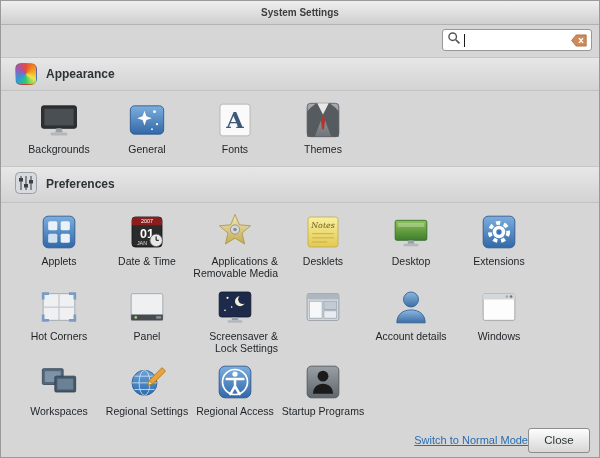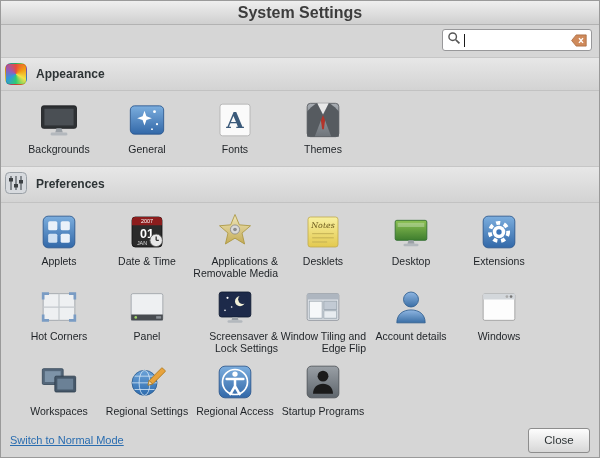--- a/index.html
+++ b/index.html
@@ -1,30 +1,30 @@
 <!DOCTYPE html>
 <html><head>
 <meta charset="utf-8">
 <style>
 *{box-sizing:border-box;margin:0;padding:0}
 html,body{width:600px;height:458px}
 body{font-family:"Liberation Sans",sans-serif;background:#d6d6d6;position:relative;overflow:hidden;color:#2e3436;border:1px solid #9a9a9a}
-.titlebar{height:24px;background:linear-gradient(#efefef,#cfcfcf);border-bottom:1px solid #b2b2b2;display:flex;align-items:center;justify-content:center;font-weight:bold;font-size:16px;color:#3c3c3c}
+.titlebar{height:24px;background:linear-gradient(#efefef,#cfcfcf);border-bottom:1px solid #b2b2b2;display:flex;align-items:center;justify-content:center;font-weight:bold;font-size:10px;color:#3c3c3c}
 .toolbar{display:flex;justify-content:flex-end;padding:4px 7px 3px}
 .searchbox{display:flex;align-items:center;width:150px;height:22px;background:#fff;border:1px solid #98989a;border-radius:3px;padding:0 4px;gap:3px}
 .searchbox input{border:0;outline:0;flex:1;font-size:11px;min-width:0;font-family:"Liberation Sans",sans-serif}
 .caret{width:1px;height:13px;background:#1a1a1a}
 .clear-btn{display:flex;align-items:center;cursor:pointer}
-.section-header{display:flex;align-items:center;gap:9px;padding:5px 4px;background:linear-gradient(#e7e7e7,#d3d3d3);border-top:1px solid #c6c6c6;border-bottom:1px solid #c2c2c2;font-weight:bold;font-size:12px;margin-top:3px}
+.section-header{display:flex;align-items:center;gap:9px;padding:5px 14px;background:linear-gradient(#e7e7e7,#d3d3d3);border-top:1px solid #c6c6c6;border-bottom:1px solid #c2c2c2;font-weight:bold;font-size:12px;margin-top:3px}
 .swirl{width:22px;height:22px;border-radius:6px;background:conic-gradient(#e74c3c,#f39c12,#f1e24a,#2ecc71,#3498db,#9b59b6,#e74c3c);border:1px solid #00000022}
 .grid{display:flex;flex-wrap:wrap;padding:9px 0 0 14px;width:100%}
 .cell{width:88px;display:flex;flex-direction:column;align-items:center;margin-bottom:7px;cursor:pointer}
 .ic{width:40px;height:40px;display:block;margin-bottom:3px}
 .lbl{font-size:10.5px;text-align:right;line-height:1.2;max-width:86px;color:#1e2226}
-.footer{position:absolute;left:0;right:0;bottom:0;height:34px;display:flex;align-items:center;justify-content:space-between;padding:0 9px}
+.footer{position:absolute;left:0;right:0;bottom:0;height:34px;display:flex;align-items:center;justify-content:flex-end;padding:0 9px}
 .mode-link{color:#2a6db0;font-size:11px;text-decoration:underline;cursor:pointer}
 .close-btn{min-width:62px;height:25px;background:linear-gradient(#fdfdfd,#d7d7d7);border:1px solid #8d8d8d;border-radius:3px;font-size:11.5px;padding:0 14px;color:#2e3436;cursor:pointer;font-family:"Liberation Sans",sans-serif}
 .hiddefs{position:absolute;width:0;height:0}
 </style>
 </head>
 <body>
 
 <svg class="hiddefs" aria-hidden="true">
 <defs>
 <linearGradient id="gblue" x1="0" y1="0" x2="0" y2="1">
@@ -233,21 +233,20 @@
     <span class="lbl">Screensaver &amp; Lock Settings</span>
   </div>
   <div class="cell">
     <span class="ic"><svg viewBox="0 0 48 48" width="40" height="40">
           <rect x="5" y="8" width="38" height="32" rx="2" fill="#dfe3e8" stroke="#8a9099"></rect>
           <rect x="5" y="8" width="38" height="7" fill="#aeb6c0"></rect>
           <rect x="7.5" y="17" width="15.5" height="20.5" fill="#f6f8fa" stroke="#9aa5af"></rect>
           <rect x="25" y="17" width="15.5" height="10" fill="#c2cad4" stroke="#9aa5af"></rect>
           <rect x="25" y="28.5" width="15.5" height="9" fill="#e8ecf0" stroke="#9aa5af"></rect>
         </svg></span>
-    <span class="lbl">Window Tiling and Edge Flip</span>
   </div>
   <div class="cell">
     <span class="ic"><svg viewBox="0 0 48 48" width="40" height="40">
           <circle cx="24" cy="15" r="9" fill="url(#gperson)" stroke="#2c5d8f"></circle>
           <path d="M7 43c0-10.5 7.5-15.5 17-15.5S41 32.5 41 43z" fill="url(#gperson)" stroke="#2c5d8f"></path>
         </svg></span>
     <span class="lbl">Account details</span>
   </div>
 
   <div class="cell">

